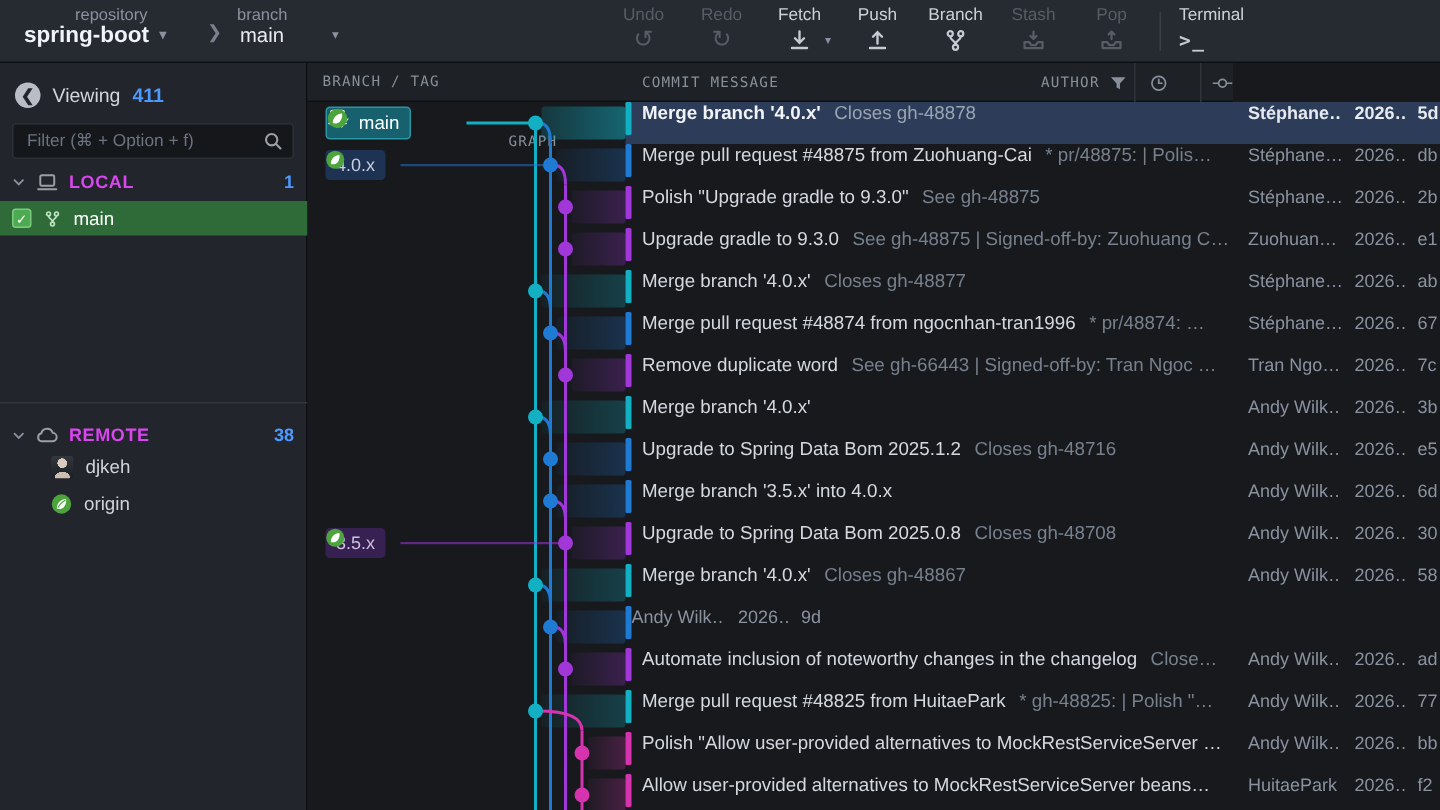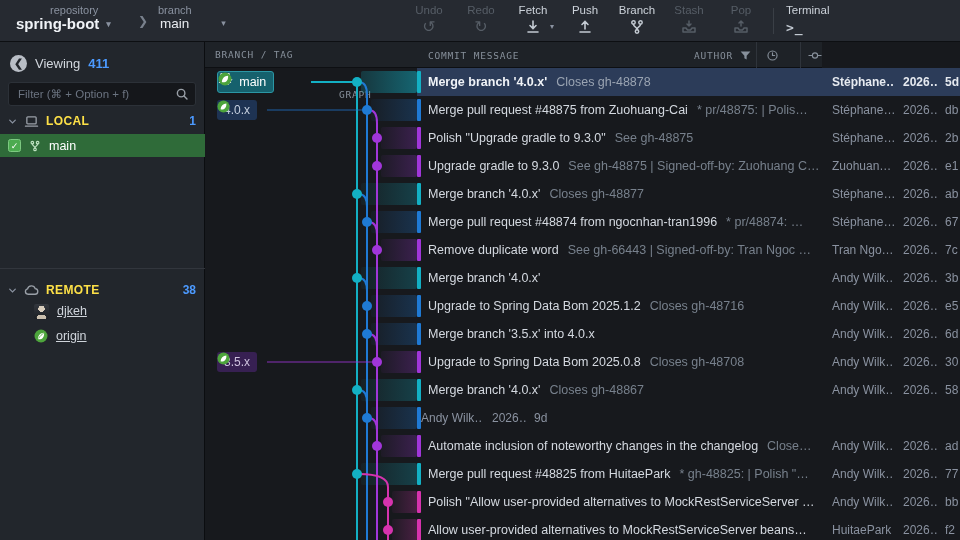--- a/index.html
+++ b/index.html
@@ -32,31 +32,31 @@
   #back-circle { width:17px; height:17px; border-radius:50%; background:#b9bec6; color:#22262c;
     font-size:11px; font-weight:bold; display:flex; align-items:center; justify-content:center; cursor:pointer; }
   #viewing .vw { font-size:13px; color:#d2d7de; }
   #viewing .ct { font-size:13px; font-weight:bold; color:#4c9aff; }
   #filter-box { position:absolute; left:8px; top:40px; width:188px; height:24px; }
   #filter-box input { width:100%; height:100%; background:#15171b; border:1px solid #2c3138; border-radius:3px;
     color:#a7aeb9; font-size:11.5px; padding:0 26px 0 9px; outline:none; font-family:"Liberation Sans",sans-serif; }
   #filter-box input::placeholder { color:#6b7380; }
   #filter-box svg { position:absolute; right:7px; top:5px; }
   .side-hdr { position:absolute; left:8px; right:8px; height:20px; display:flex; align-items:center; gap:7px; cursor:pointer; }
-  .side-hdr .t { font-size:12px; font-weight:bold; color:#fde047; letter-spacing:.4px; }
+  .side-hdr .t { font-size:12px; font-weight:bold; color:#d946ef; letter-spacing:.4px; }
   .side-hdr .n { margin-left:auto; font-size:12px; font-weight:bold; color:#4c9aff; }
   #local-hdr { top:69px; } #remote-hdr { top:238px; }
   #main-item { position:absolute; left:0; top:92px; width:205px; height:23px;
     background:#2f6b39; display:flex; align-items:center; gap:8px; padding-left:8px; cursor:pointer; }
   #main-item .cb { width:13px; height:13px; border-radius:2.5px; background:#4cab50; border:1px solid #7dc981;
     color:#fff; font-size:9px; display:flex; align-items:center; justify-content:center; }
   #main-item .t { font-size:12.5px; color:#fff; }
   #side-sep { position:absolute; left:0; top:226px; width:205px; height:1px; background:#32363d; }
   .remote-item { position:absolute; left:34px; height:22px; display:flex; align-items:center; gap:8px; cursor:pointer; }
-  .remote-item .t { font-size:12.5px; color:#cfd4db;text-decoration:underline; }
+  .remote-item .t { font-size:12.5px; color:#cfd4db; }
   #djkeh-item { top:258px; } #origin-item { top:283px; }
   #avatar { width:15px; height:15px; border-radius:2px;
     background: radial-gradient(circle at 50% 32%, #d8cdbd 0 25%, transparent 26%),
                 radial-gradient(ellipse 55% 35% at 50% 92%, #cabfae 0 60%, transparent 61%),
                 linear-gradient(#33373e,#1c1f24); }
 
   
   #main { position:absolute; left:205px; top:42px; width:617px; height:498px; background:#17191d; }
   #thead { position:relative; height:26px; background:#1e2227; border-bottom:1px solid #0d0f12;
     font-family:"DejaVu Sans Mono",monospace; font-size:9.5px; letter-spacing:.8px; color:#87909b; }
@@ -78,21 +78,21 @@
   #label-main { left:12px; top:3px; height:22px; background:#16616d; border:1px solid #2b97a5; }
   #label-main .t { font-size:12.5px; color:#fff; }
   #label-main .chk { color:#fff; font-size:11px; }
   #label-v40 { left:12px; top:32px; height:20px; background:#1e3353; }
   #label-v40 .t { font-size:12px; color:#c6d0e0; }
   #label-v35 { left:12px; top:284px; height:20px; background:#372052; }
   #label-v35 .t { font-size:12px; color:#cec2de; }
   .leaf { width:14px; height:14px; }
 
   #rows { position:absolute; left:0; top:0; width:755px; }
-  .row { height:28px; margin-left:212px; display:flex; align-items:center; cursor:pointer; }
+  .row { height:28px; margin-left:212px; display:flex; cursor:pointer; }
   .row.selected { background:#2c3c59; }
   .bar { width:4px; height:22px; border-radius:1px; flex:none; }
   .msg { flex:1; padding-left:7px; white-space:nowrap; overflow:hidden; font-size:12.5px; }
   .m1 { color:#d4d9e0; }
   .m2 { color:#77808c; margin-left:9px; }
   .author, .date, .sha { font-size:12px; color:#8a92a0; white-space:nowrap; overflow:hidden; flex:none; }
   .author { width:62px; } .date { width:44px; padding-left:9px; } .sha { width:22px; padding-left:7px; }
   .selected .m1 { color:#f0f3f7; font-weight:bold; }
   .selected .m2 { color:#9aa4b2; }
   .selected .author, .selected .date, .selected .sha { color:#e6eaf0; font-weight:bold; }

